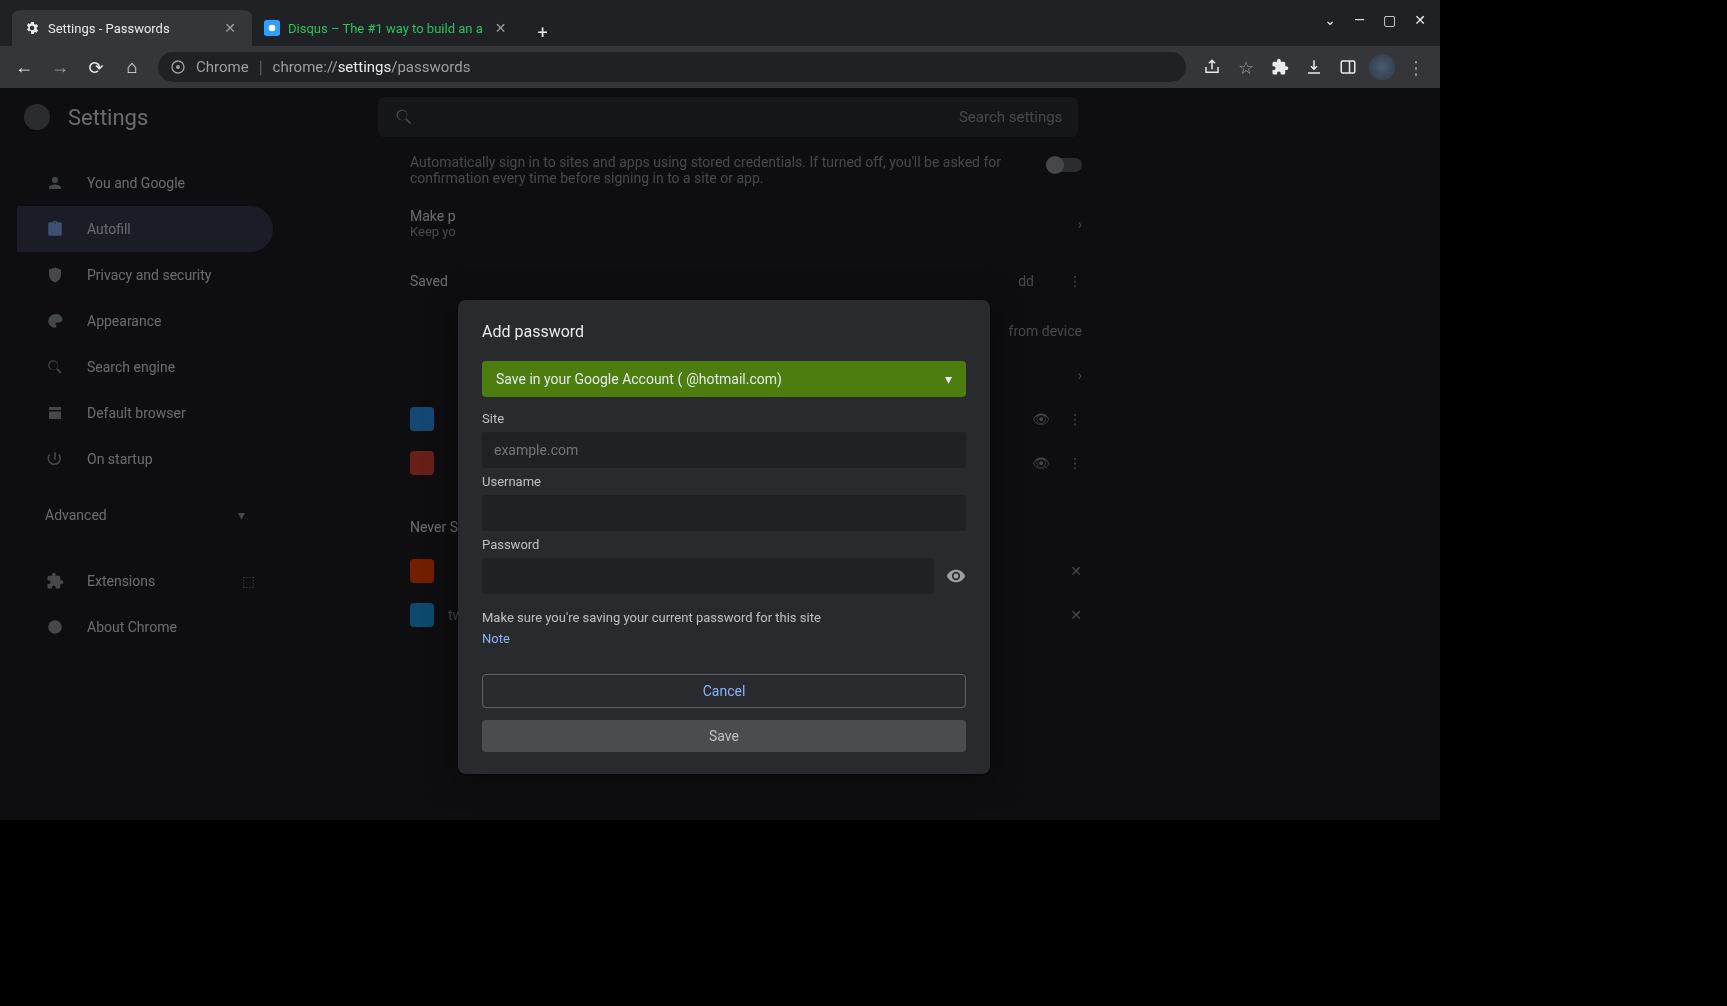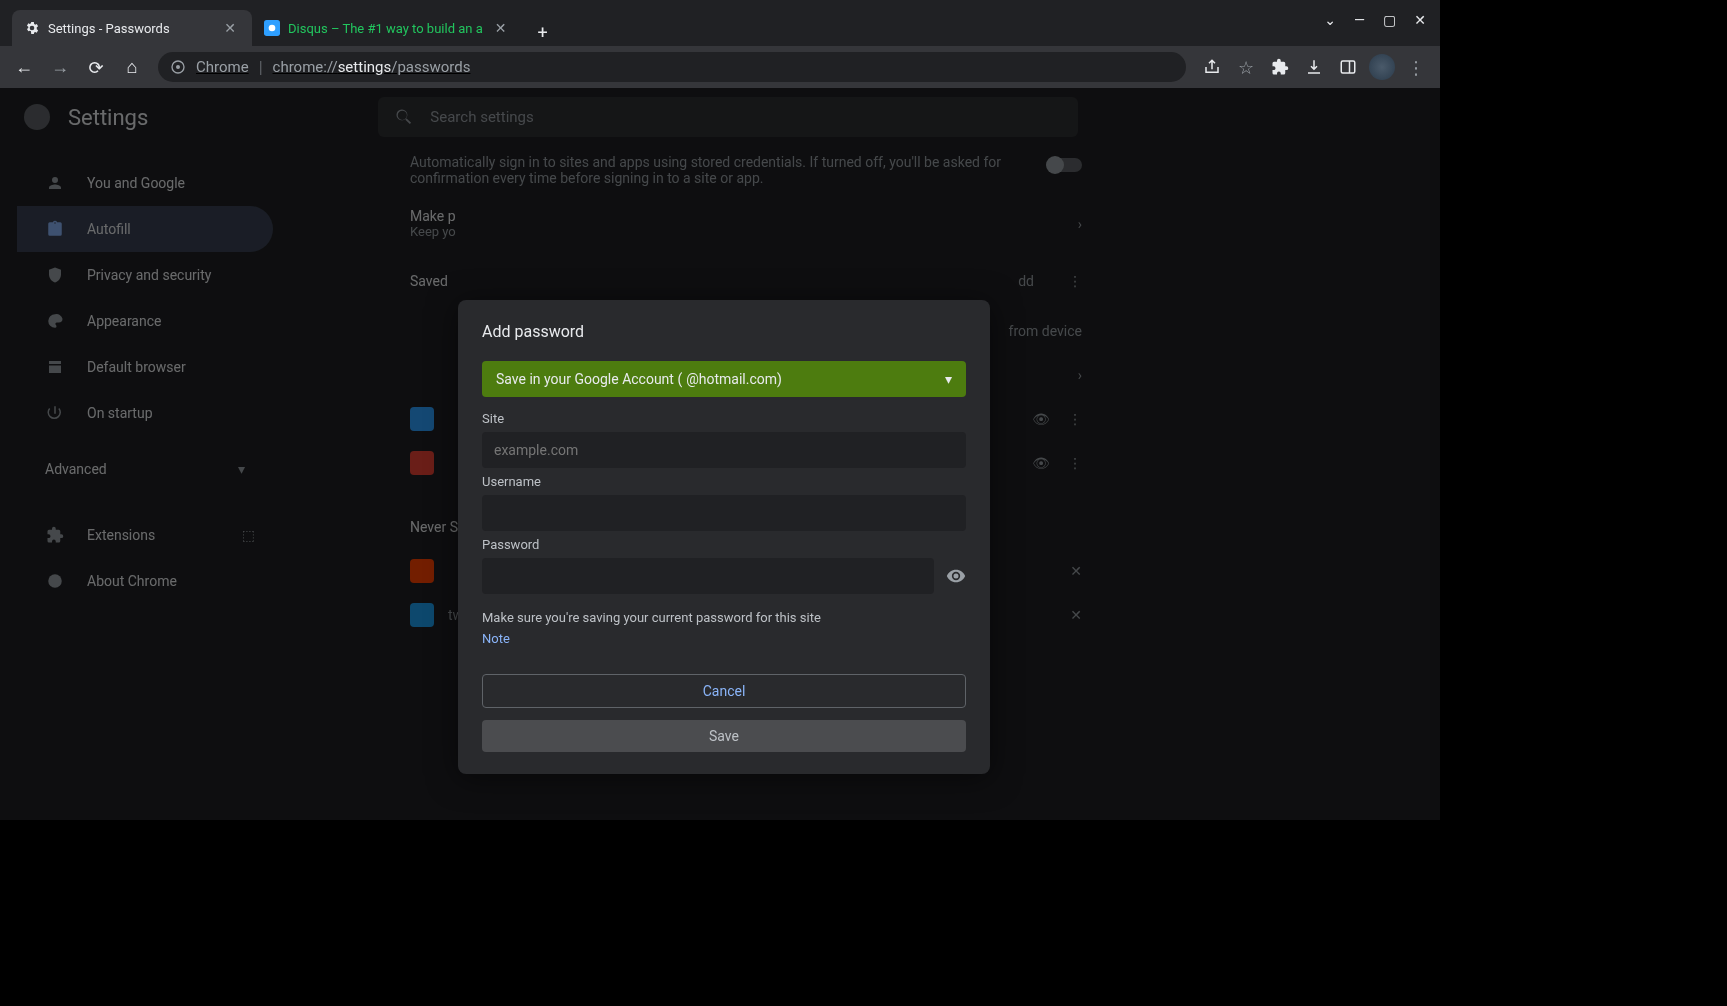--- a/index.html
+++ b/index.html
@@ -18,37 +18,37 @@
 .tab-icon { width: 16px; height: 16px; display: flex; align-items: center; justify-content: center; }
 .tab-title { color: #e8eaed; font-size: 13px; white-space: nowrap; overflow: hidden; text-overflow: ellipsis; flex: 1; }
 .tab.inactive .tab-title { color: #22c55e; }
 .tab-close { color: #9aa0a6; font-size: 14px; padding: 0 4px; }
 .newtab { width: 28px; height: 28px; display: flex; align-items: center; justify-content: center; color: #e8eaed; font-size: 18px; margin-left: 6px; }
 
 
 .toolbar { height: 42px; background: #35363a; display: flex; align-items: center; padding: 0 8px; gap: 4px; }
 .tbtn { width: 32px; height: 32px; display: flex; align-items: center; justify-content: center; color: #9aa0a6; font-size: 18px; border-radius: 50%; }
 .tbtn.enabled { color: #e8eaed; }
-.omnibox { flex: 1; height: 30px; background: #202124; border-radius: 15px; display: flex; align-items: center; padding: 0 12px; gap: 10px; margin: 0 6px; text-decoration: underline; }
+.omnibox { flex: 1; height: 30px; background: #202124; border-radius: 15px; display: flex; align-items: center; padding: 0 12px; gap: 10px; margin: 0 6px; }
 .omni-icon { color: #9aa0a6; font-size: 14px; }
 .omni-chrome { color: #9aa0a6; font-size: 15px; }
 .omni-sep { color: #5f6368; }
 .omni-url { color: #9aa0a6; font-size: 15px; }
 .omni-url .bold { color: #e8eaed; }
 .toolbar-right { display: flex; align-items: center; gap: 2px; }
 .avatar-circle { width: 26px; height: 26px; border-radius: 50%; background: radial-gradient(circle, #4a5a6a, #2a3a4a); }
 
 
 .content { position: relative; height: calc(100% - 88px); background: #202124; }
 .dim-overlay { position: absolute; inset: 0; background: rgba(0,0,0,0.55); z-index: 5; pointer-events: none; }
 
 .header { position: absolute; top: 0; left: 0; right: 0; height: 58px; display: flex; align-items: center; padding-left: 24px; }
 .chrome-logo { width: 26px; height: 26px; border-radius: 50%; background: #5f6368; margin-right: 18px; }
 .settings-title { color: #e8eaed; font-size: 22px; font-weight: 400; }
-.search-box { margin-left: 230px; width: 700px; height: 40px; background: #303134; border-radius: 6px; display: flex; align-items: center; padding: 0 16px; gap: 16px; }
+.search-box { margin-left: 230px; width: 700px; height: 40px; background: #303134; border-radius: 6px; display: flex; align-items: center; padding: 0 16px; gap: 16px; justify-content: space-between; }
 .search-box svg { fill: #9aa0a6; }
 .search-placeholder { color: #9aa0a6; font-size: 15px; }
 
 .sidebar { position: absolute; top: 58px; left: 17px; width: 266px; padding-top: 14px; text-align: center; }
 .side-item { display: flex; align-items: center; height: 46px; padding-left: 28px; gap: 22px; color: #e8eaed; font-size: 14px; border-radius: 0 24px 24px 0; margin-right: 10px; }
 .side-item.selected { background: #3a4254; }
 .side-icon { width: 20px; height: 20px; display: flex; align-items: center; justify-content: center; }
 .side-icon svg { fill: #9aa0a6; width: 18px; height: 18px; }
 .side-item.selected .side-icon svg { fill: #8ab4f8; }
 .side-item.advanced { justify-content: space-between; padding-right: 28px; color: #e8eaed; margin-top: 10px; }
@@ -210,20 +210,28 @@
         <span class="side-icon">
             <svg viewBox="0 0 24 24">
               <path d="M12 3a9 9 0 000 18 2 2 0 002-2 2 2 0 00-.6-1.4A2 2 0 0115 14h2a5 5 0 005-5 8 8 0 00-10-6z"></path>
             </svg>
           </span>
         <span>Appearance</span>
       </div>
       <div class="side-item">
         <span class="side-icon">
             <svg viewBox="0 0 24 24">
+              <path d="M15.5 14h-.79l-.28-.27a6.5 6.5 0 10-.7.7l.27.28v.79l5 5L20.49 19zM10 15.5A5.5 5.5 0 1115.5 10 5.5 5.5 0 0110 15.5z"></path>
+            </svg>
+          </span>
+        <span>Search engine</span>
+      </div>
+      <div class="side-item">
+        <span class="side-icon">
+            <svg viewBox="0 0 24 24">
               <path d="M4 4h16v4H4zM4 10h16v10H4z"></path>
             </svg>
           </span>
         <span>Default browser</span>
       </div>
       <div class="side-item">
         <span class="side-icon">
             <svg viewBox="0 0 24 24">
               <path d="M13 3h-2v10h2zm4.83 2.17l-1.42 1.42A7 7 0 115.6 6.6L4.17 5.17a9 9 0 1013.66 0z"></path>
             </svg>

